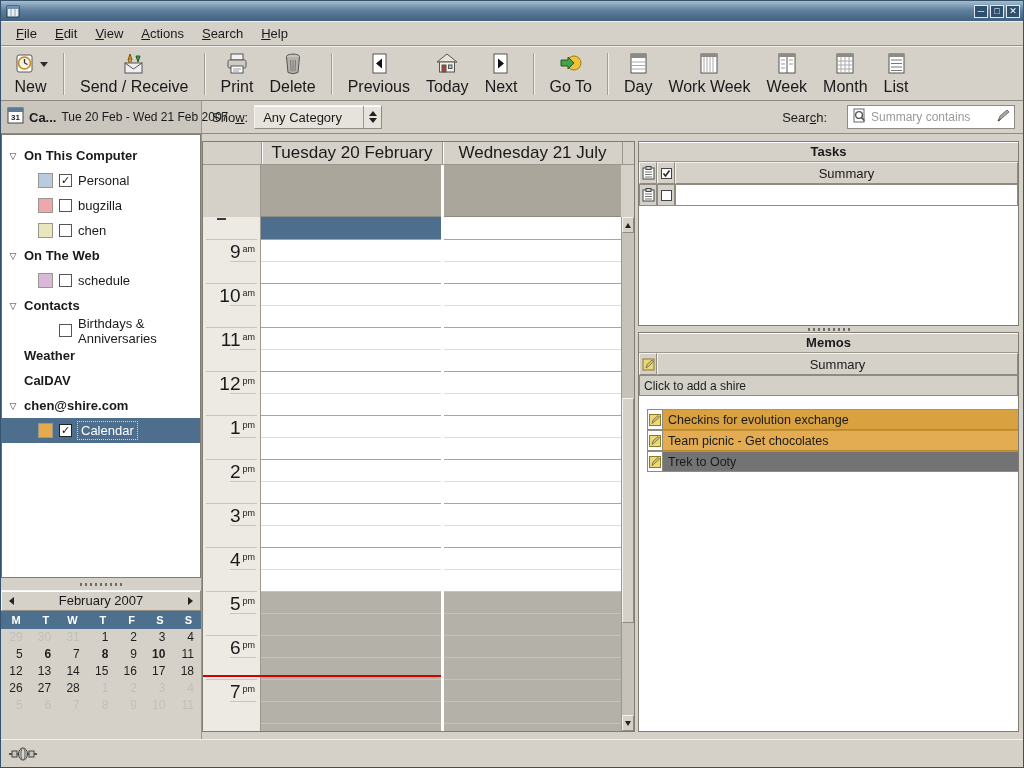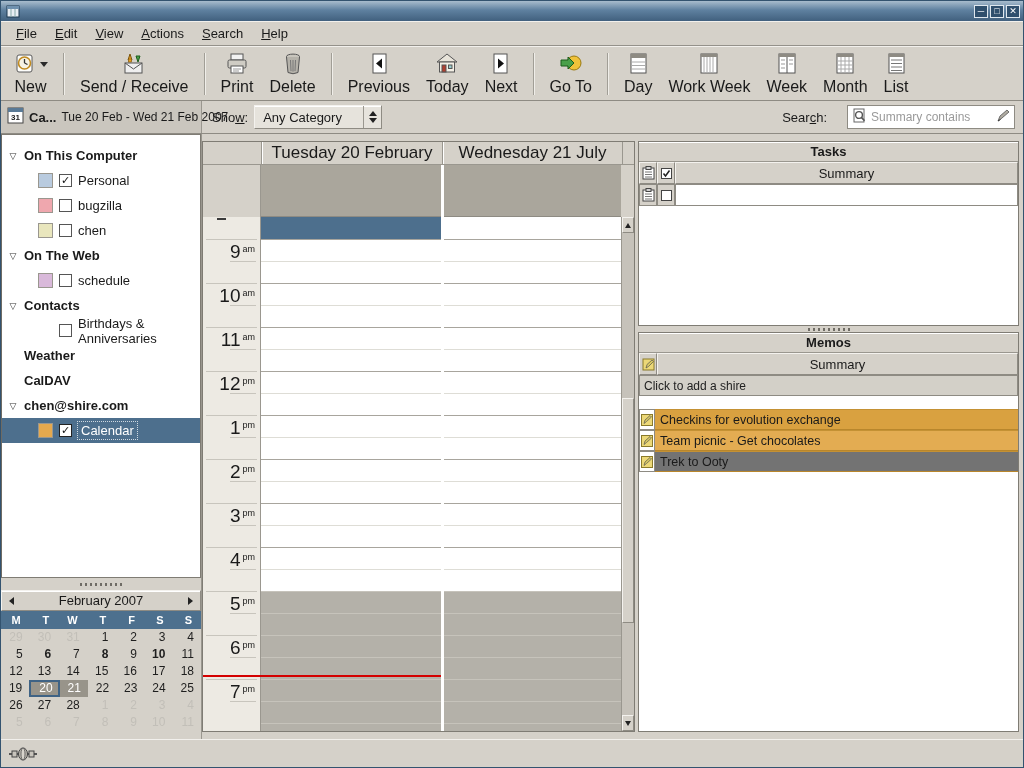--- a/index.html
+++ b/index.html
@@ -129,21 +129,21 @@
   .pane-title { height:20px; flex:0 0 20px; background:#d5d1c9; border-bottom:1px solid #9a978f; box-shadow:0 1px 0 #fff inset; text-align:center; font-weight:bold; font-size:13px; line-height:19px; }
   .tbl-hdr { height:22px; flex:0 0 22px; display:flex; background:#c2410c; }
   .hdr-cell { border:1px solid #8e8b83; border-top-color:#f4f2ee; border-left-color:#f4f2ee; display:flex; align-items:center; justify-content:center; background:#d5d1c9; }
   .hc-icon { width:18px; flex:0 0 18px; }
   .hc-sum { flex:1; font-size:13px; }
   .row-new { height:22px; flex:0 0 22px; display:flex; }
   .rn-icon { width:18px; flex:0 0 18px; background:#d5d1c9; border:1px solid #8e8b83; display:flex; align-items:center; justify-content:center; }
   .rn-field { flex:1; background:#fff; border:1px solid #8e8b83; }
   .memo-add { height:21px; flex:0 0 21px; background:#d3d0c8; border:1px solid #8e8b83; font-size:12px; color:#222; display:flex; align-items:center; padding-left:4px; }
   .memo-gap { height:13px; flex:0 0 13px; background:#fff; position:relative; }
-  .memo-row { height:21px; flex:0 0 21px; display:flex; }
+  .memo-row { height:21px; flex:0 0 21px; display:flex;margin-left:8px; }
   .mr-icon { width:16px; flex:0 0 16px; background:#fff; border:1px solid #8e8b83; display:flex; align-items:center; justify-content:center; }
   .mr-lbl { flex:1; font-size:12.5px; display:flex; align-items:center; padding-left:5px; border-top:1px solid #c49134; border-bottom:1px solid #b8862c; color:#1a1a1a; }
   .pane-body { flex:1; background:#fff; }
   .splitter { height:6px; flex:0 0 6px; display:flex; align-items:center; justify-content:center; }
 
   
   .statusbar { height:28px; flex:0 0 28px; border-top:1px solid #f2f0ec; background:#d5d1c9; display:flex; align-items:flex-end; padding:0 0 3px 8px; box-shadow:0 -1px 0 #8e8b83; }
 
   .handle-abs { position:absolute; z-index:9; }
 </style>
@@ -481,29 +481,20 @@
             <div class="mc-week">
               <span class="mc-d">12</span>
               <span class="mc-d">13</span>
               <span class="mc-d">14</span>
               <span class="mc-d">15</span>
               <span class="mc-d">16</span>
               <span class="mc-d">17</span>
               <span class="mc-d">18</span>
             </div>
             <div class="mc-week">
-              <span class="mc-d">19</span>
-              <span class="mc-d sel today">20</span>
-              <span class="mc-d sel">21</span>
-              <span class="mc-d">22</span>
-              <span class="mc-d">23</span>
-              <span class="mc-d">24</span>
-              <span class="mc-d">25</span>
-            </div>
-            <div class="mc-week">
               <span class="mc-d">26</span>
               <span class="mc-d">27</span>
               <span class="mc-d">28</span>
               <span class="mc-d dim">1</span>
               <span class="mc-d dim">2</span>
               <span class="mc-d dim">3</span>
               <span class="mc-d dim">4</span>
             </div>
             <div class="mc-week">
               <span class="mc-d dim">5</span>

